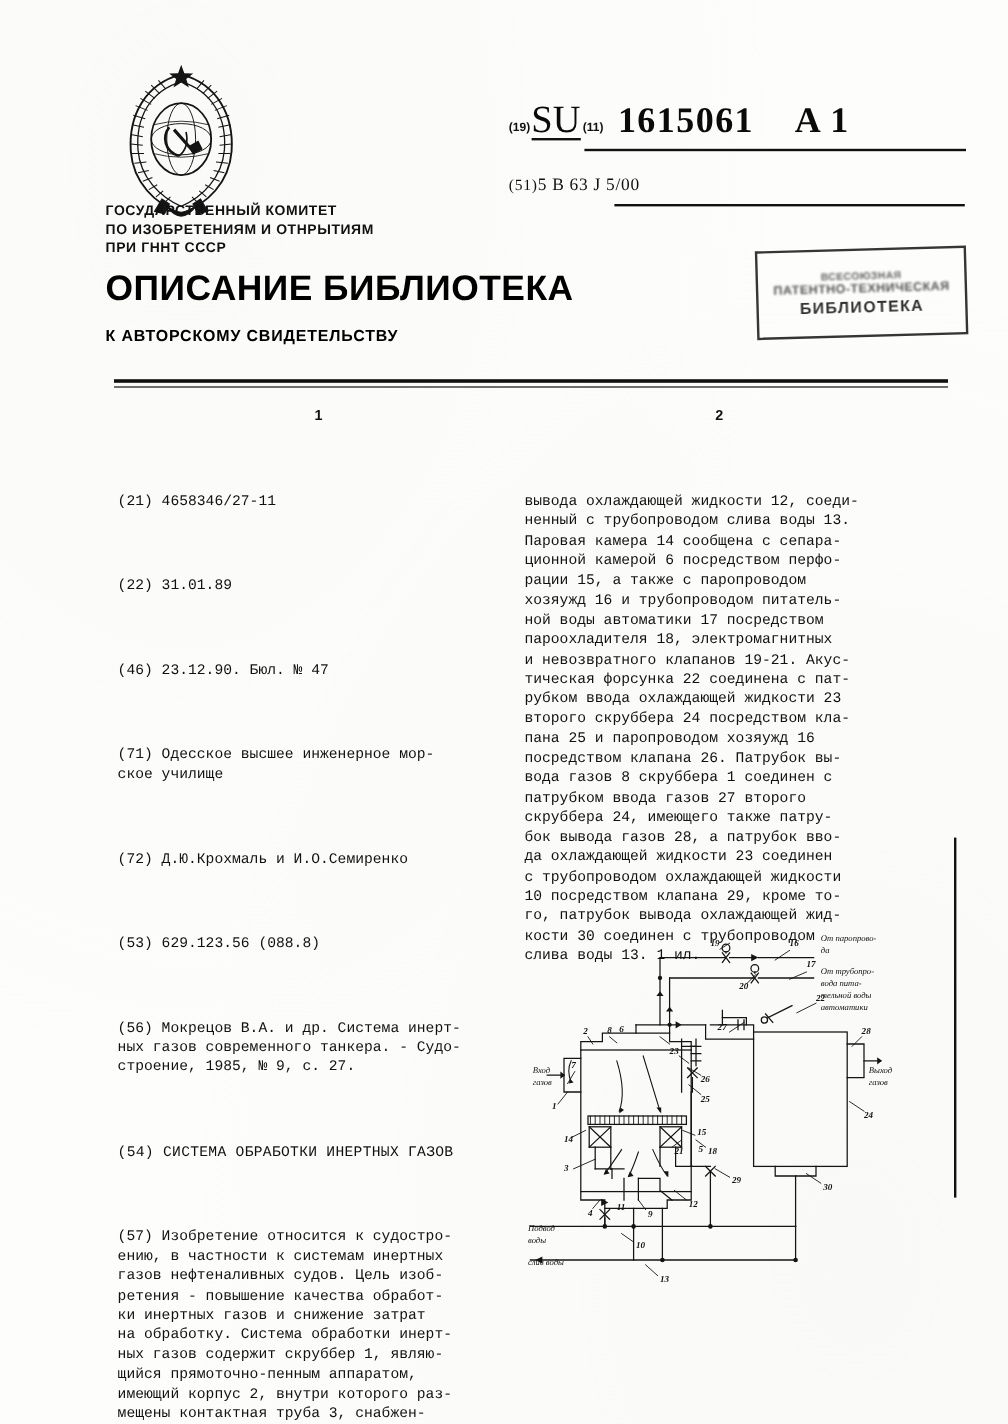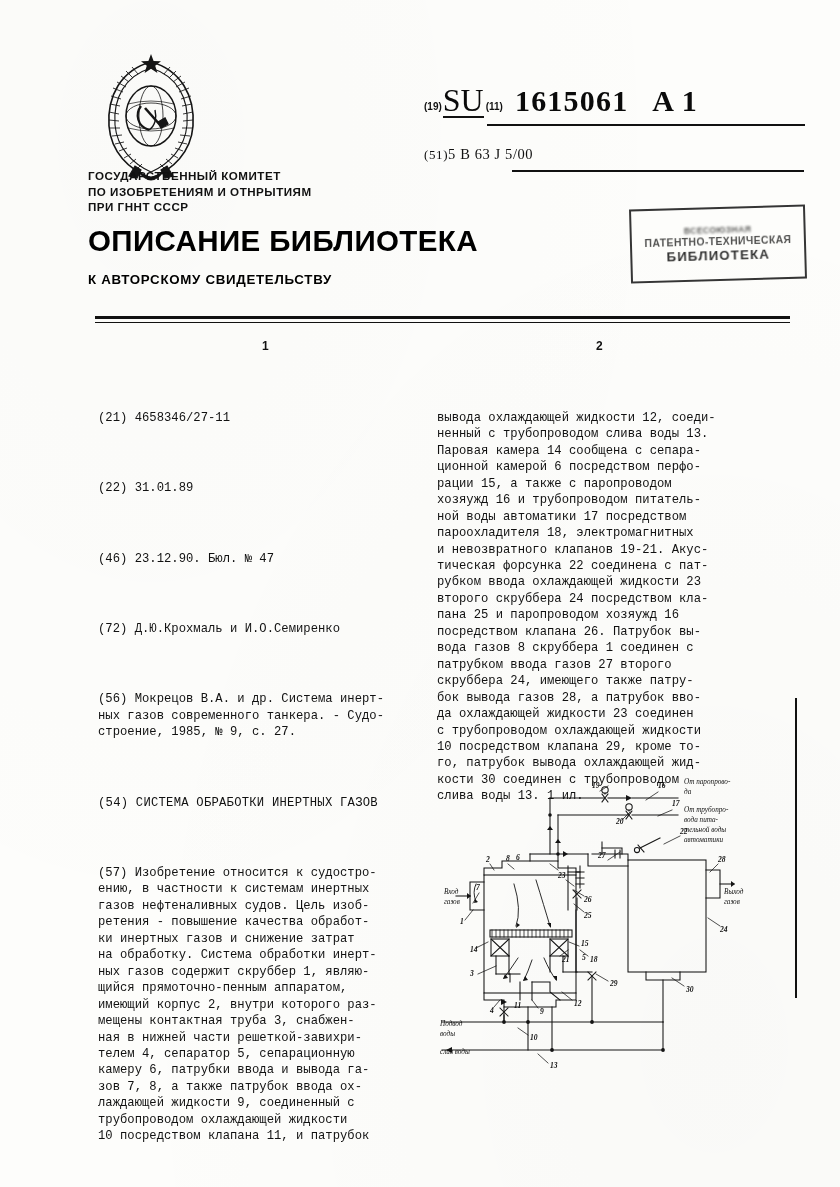--- a/index.html
+++ b/index.html
@@ -113,21 +113,21 @@
     font-size: 30px;
     font-weight: 700;
     letter-spacing: 1.2px;
     margin-left: 12px;
   }
   .pn-kind {
     font-family: "Liberation Serif", "DejaVu Serif", serif;
     font-size: 30px;
     font-weight: 700;
     letter-spacing: 1px;
-    margin-left: 24px;
+    margin-left: 34px;
   }
   .pn-underline {
     position: absolute;
     left: 487px;
     top: 124px;
     width: 318px;
     height: 2.4px;
     background: #111;
   }
   .ipc-row {
@@ -353,21 +353,24 @@
   <div class="rule-thick"></div>
   <div class="rule-thin"></div>
 
   <div class="colnum c1">1</div>
   <div class="colnum c2">2</div>
 
   <div class="col col1">
     <span class="fld">(21) 4658346/27-11</span>
     <span class="fld">(22) 31.01.89</span>
     <span class="fld">(46) 23.12.90. Бюл. № 47</span>
+    <span class="fld">(71) Одесское высшее инженерное мор-
+ское училище</span>
     <span class="fld">(72) Д.Ю.Крохмаль и И.О.Семиренко</span>
+    <span class="fld">(53) 629.123.56 (088.8)</span>
     <span class="fld">(56) Мокрецов В.А. и др. Система инерт-
 ных газов современного танкера. - Судо-
 строение, 1985, № 9, с. 27.</span>
     <span class="fld title-line">(54) СИСТЕМА ОБРАБОТКИ ИНЕРТНЫХ ГАЗОВ</span>
     <span class="fld">(57) Изобретение относится к судостро-
 ению, в частности к системам инертных
 газов нефтеналивных судов. Цель изоб-
 ретения - повышение качества обработ-
 ки инертных газов и снижение затрат
 на обработку. Система обработки инерт-

